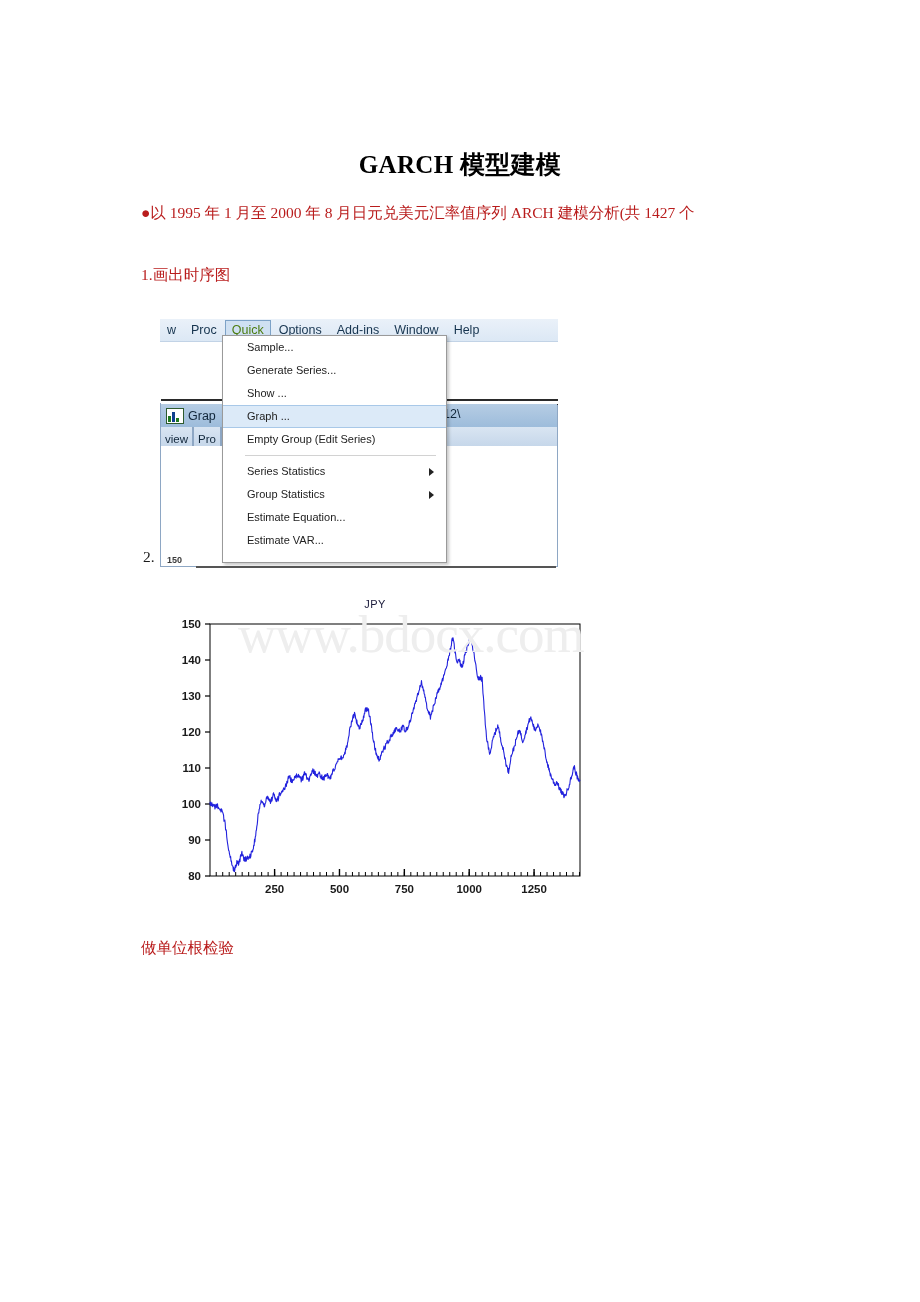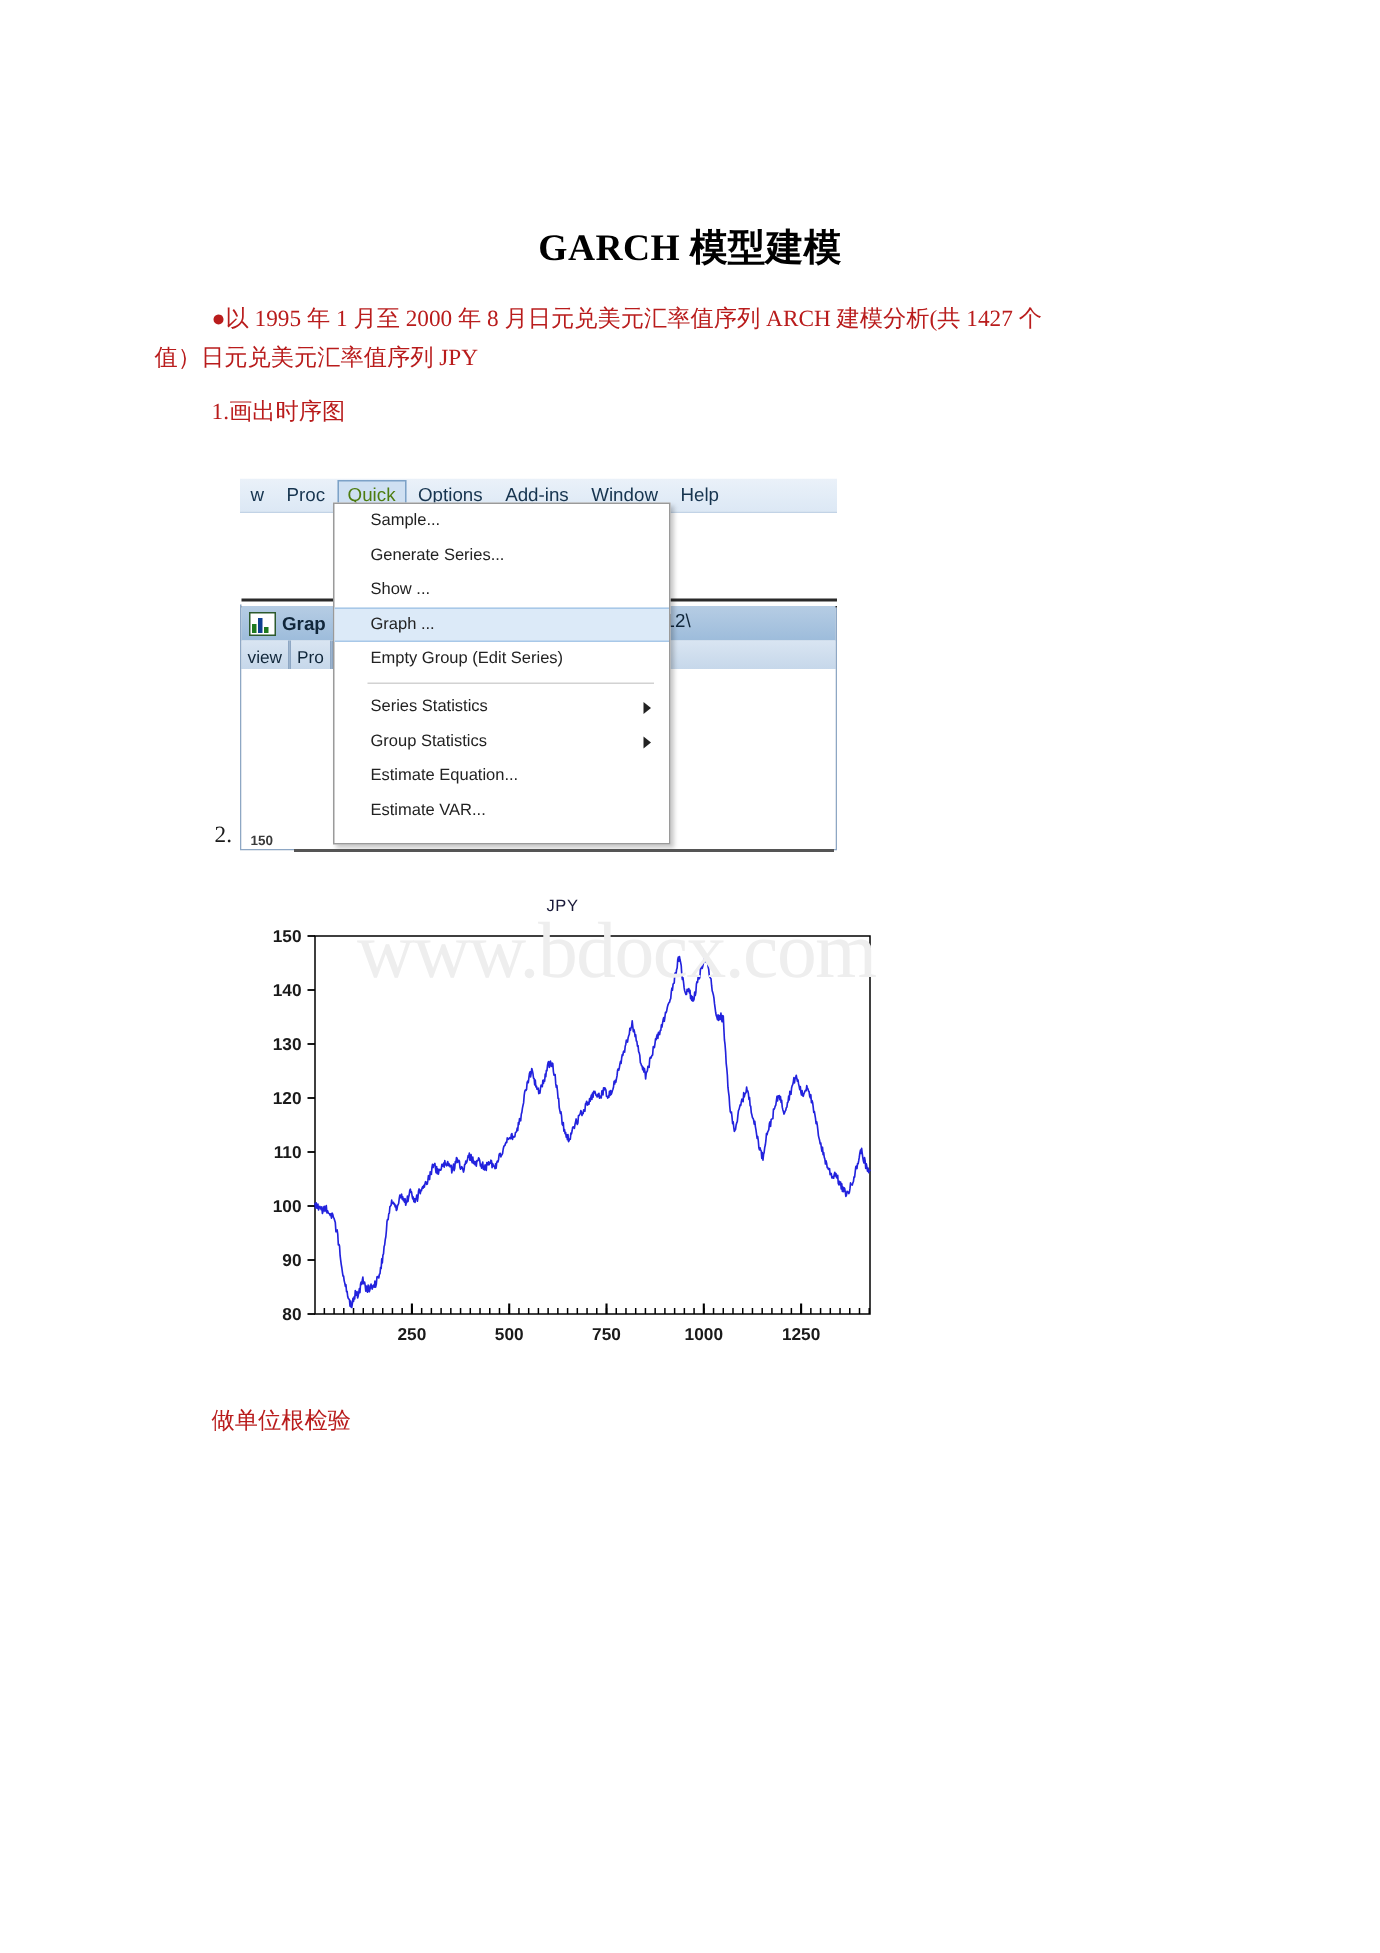--- a/index.html
+++ b/index.html
@@ -90,21 +90,21 @@
   }
   .win-icon{
     width:16px;height:14px;margin:0 4px 0 5px;
     background:#ffffff;border:1px solid #2d5a2d;
     position:relative;display:inline-block;flex:none;
   }
   .win-icon i{position:absolute;bottom:1px;width:3px;background:#1f7a1f;display:block;}
   .win-icon i:nth-child(1){left:1px;height:6px;}
   .win-icon i:nth-child(2){left:5px;height:10px;background:#0f3f8f;}
   .win-icon i:nth-child(3){left:9px;height:4px;}
-  .objwin-name{white-space:nowrap;font-weight:bold;}
+  .objwin-name{white-space:nowrap;}
   .objwin-path{position:absolute;left:232px;top:3px;white-space:nowrap;font-size:12.5px;color:#10263a;}
 
   .objwin-toolbar{
     position:absolute;top:23px;left:0;width:396px;height:19px;
     background:linear-gradient(#d9e5f2,#c6d7ea);
     display:flex;align-items:stretch;
     font-size:11.5px;color:#10263a;
   }
   .tb{
     display:flex;align-items:center;padding:12px 4px;
@@ -164,21 +164,20 @@
   }
 </style>
 </head>
 <body>
 
 <div class="page">
 
   <div class="doc-title">GARCH 模型建模</div>
 
   <div class="para para-1">●以 1995 年 1 月至 2000 年 8 月日元兑美元汇率值序列 ARCH 建模分析(共 1427 个</div>
-  <div class="para para-2">值）日元兑美元汇率值序列 JPY</div>
   <div class="para para-3">1.画出时序图</div>
 
   <div class="shot">
 
     <div class="menubar">
       <span class="mi">w</span>
       <span class="mi">Proc</span>
       <span class="mi sel">Quick</span>
       <span class="mi">Options</span>
       <span class="mi">Add-ins</span>

